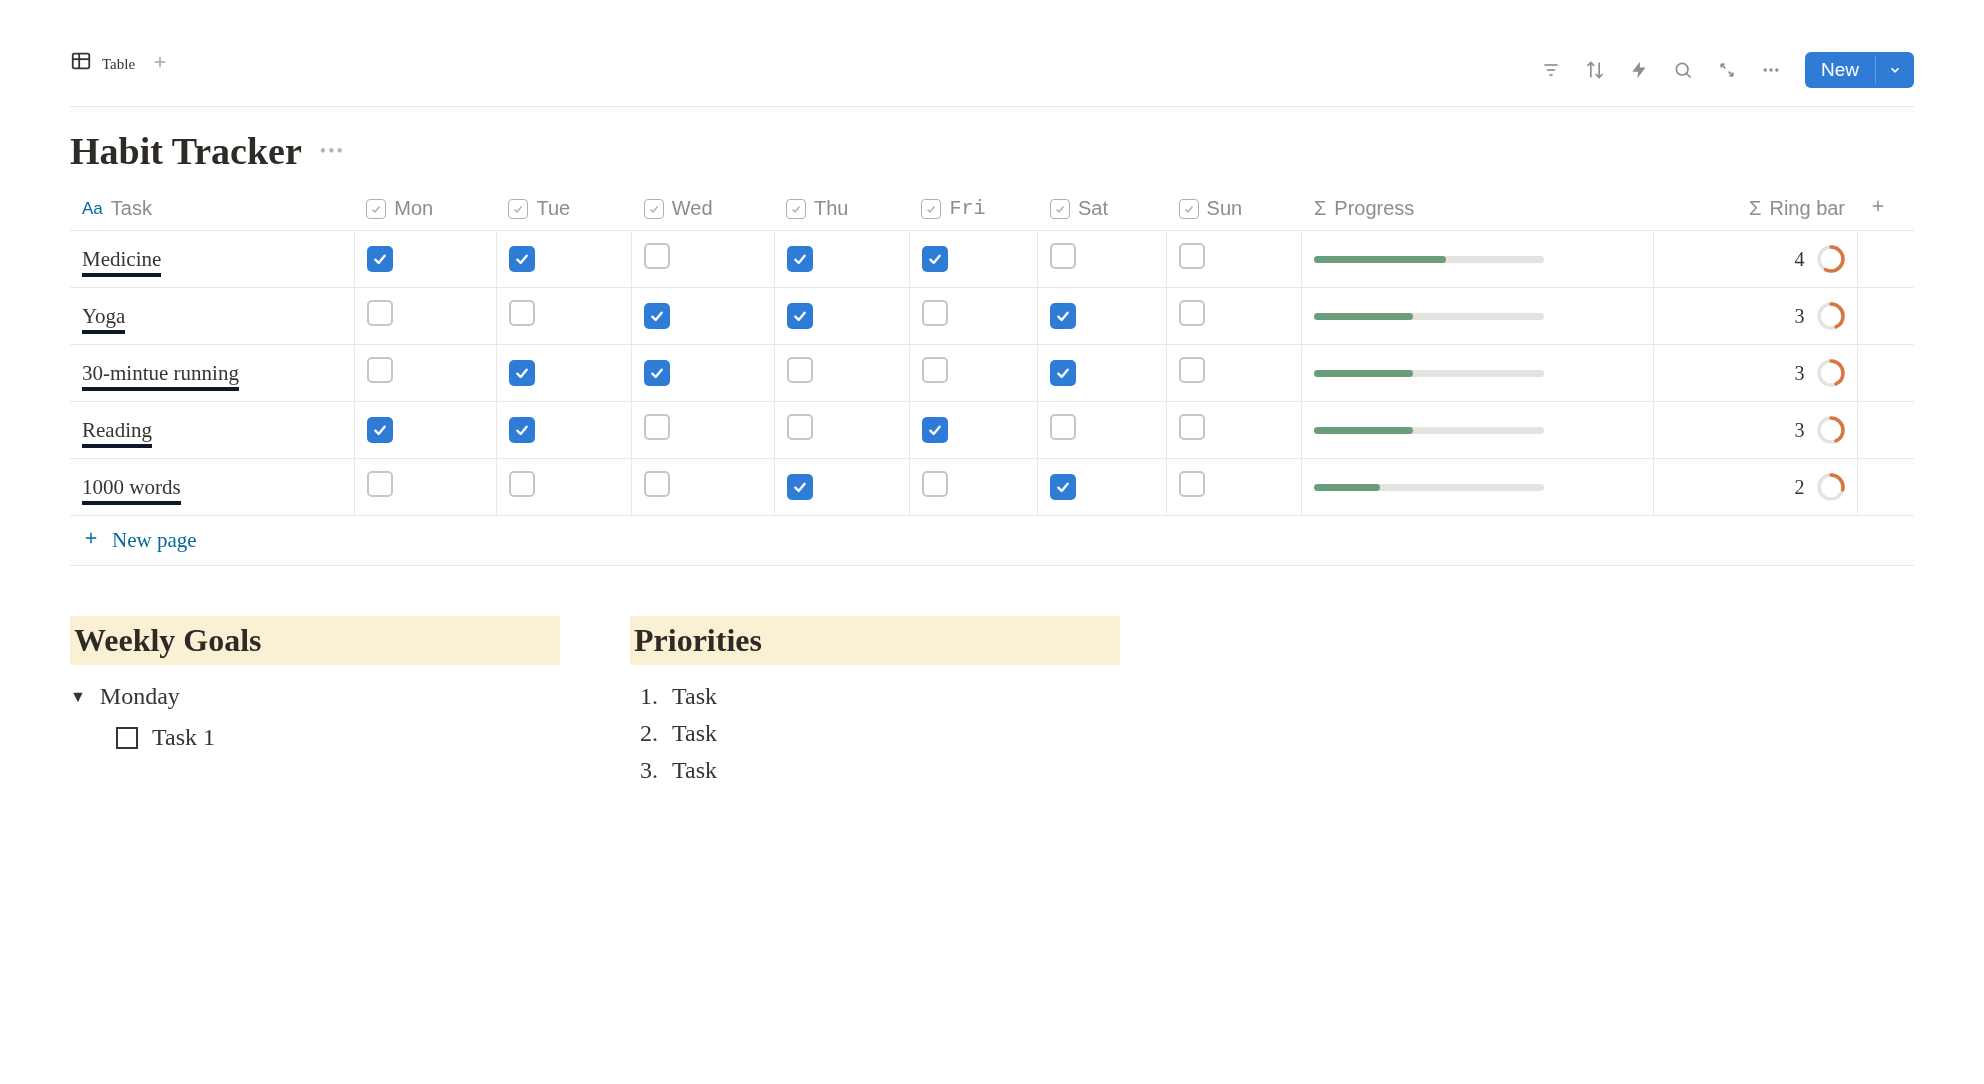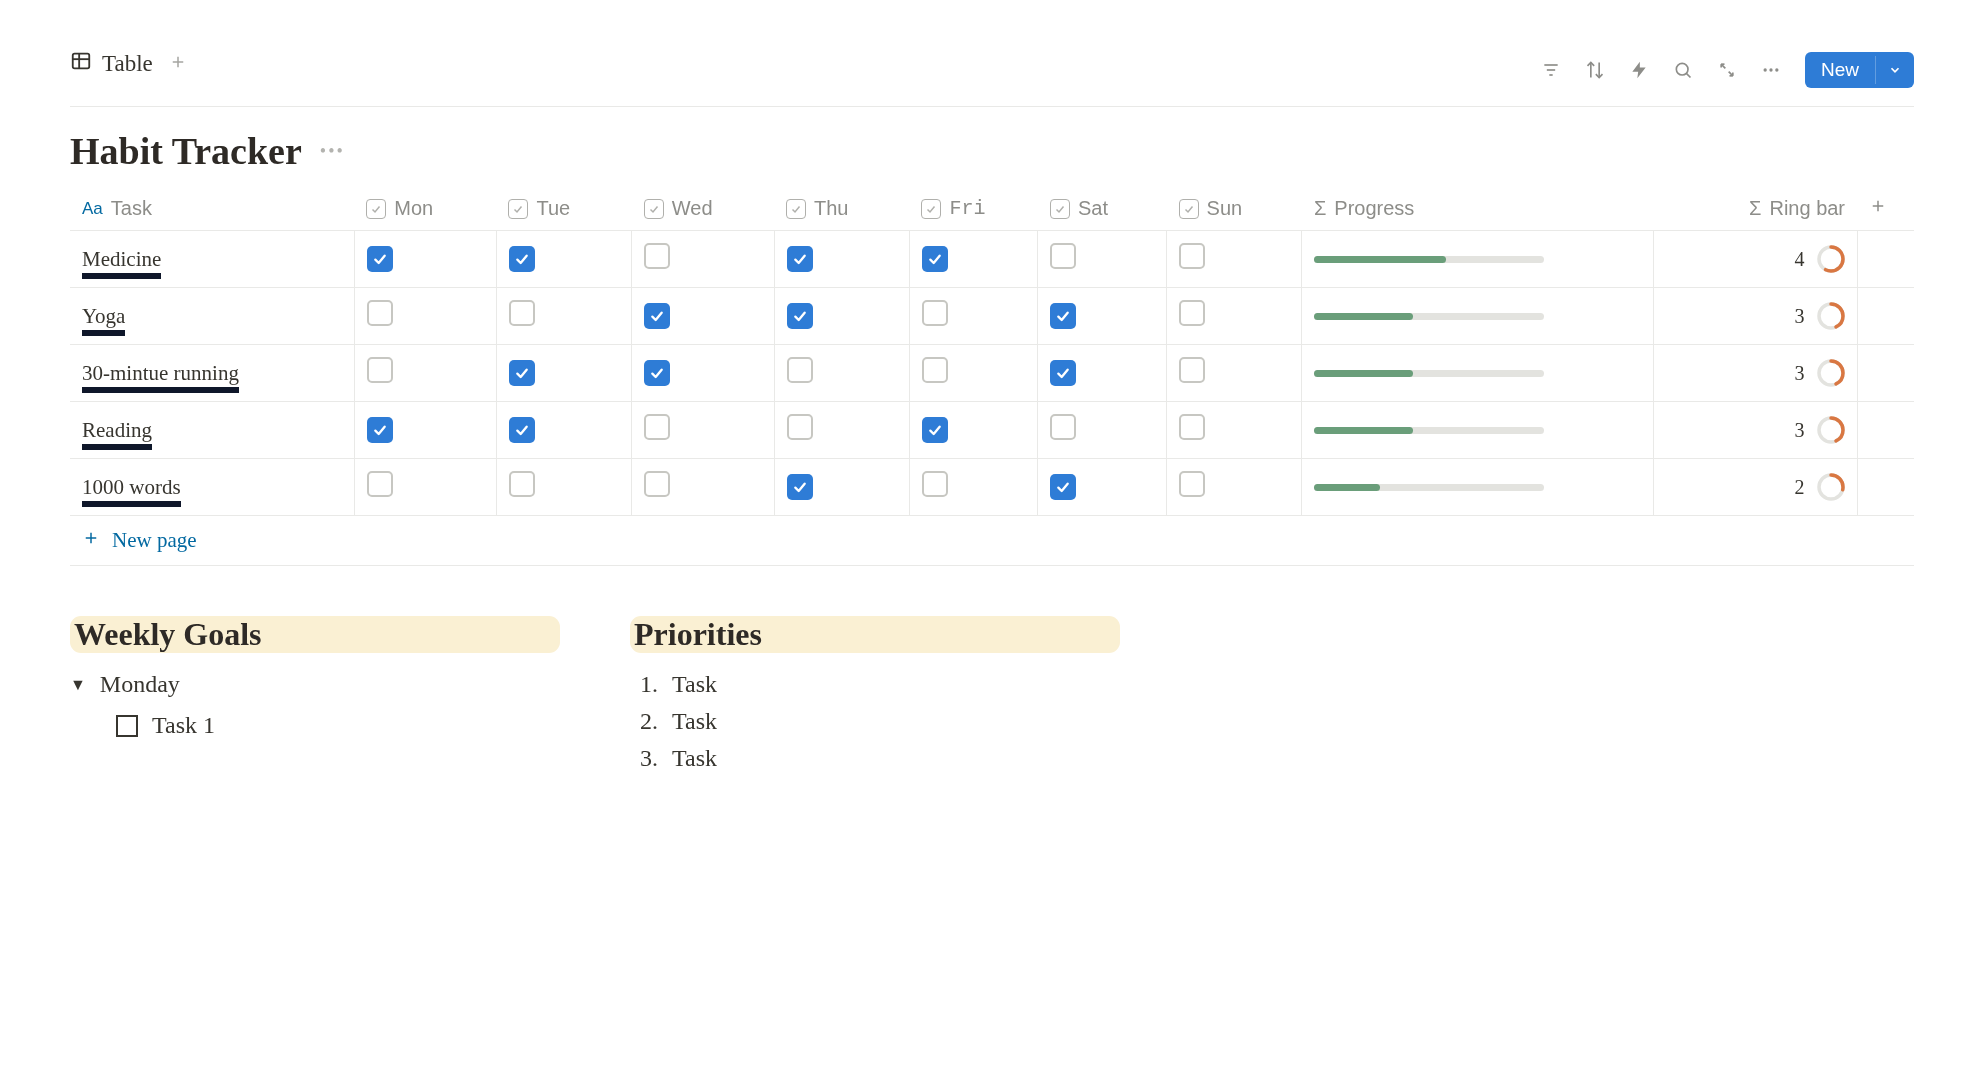--- a/index.html
+++ b/index.html
@@ -13,21 +13,21 @@
   
   .view-bar {
     display: flex;
     align-items: center;
     justify-content: space-between;
     padding-bottom: 18px;
     border-bottom: 1px solid #e9e9e7;
   }
   .view-left { display: flex; align-items: center; gap: 10px; }
   .view-left .table-icon { color: #37352f; }
-  .view-name { font-size: 23px; color: #37352f; }
+  .view-name { font-size: 15px; color: #37352f; }
   .plus-small { color: #a5a5a0; font-size: 22px; padding: 0 6px; cursor: pointer; }
   .toolbar { display: flex; align-items: center; gap: 24px; margin-top: 12px; }
   .tool-icon { color: #8d8d89; cursor: pointer; display: flex; align-items: center; }
   .new-btn {
     display: flex; align-items: center; background: #2e7cd6; border-radius: 6px; overflow: hidden;
     color: #fff; font-family: -apple-system, sans-serif; font-size: 19px;
   }
   .new-btn .new-label { padding: 7px 16px; cursor: pointer; }
   .new-btn .new-caret { padding: 7px 12px; border-left: 1px solid rgba(255,255,255,0.25); cursor: pointer; display:flex; align-items:center;}
   
@@ -41,21 +41,21 @@
     border-bottom: 1px solid #e9e9e7; font-size: 20px; font-family: -apple-system, sans-serif;
   }
   table.habit th .th-inner { display: flex; align-items: center; gap: 8px; }
   .sigma-th { justify-content: flex-start; }
   .ring-th { justify-content: flex-end; }
   table.habit td {
     padding: 12px 12px; border: 1px solid #e9e9e7; vertical-align: middle; font-size: 21px;
   }
   table.habit td:first-child { border-left: none; }
   table.habit td:last-child { border-right: none; }
-  .task-name { border-bottom: 6px solid #0f172a; padding-bottom: 2px; cursor: pointer; }
+  .task-name { border-bottom: 4px solid #0f172a; padding-bottom: 2px; cursor: pointer; }
   
   .chk {
     width: 26px; height: 26px; border-radius: 5px; display: inline-flex;
     align-items: center; justify-content: center; cursor: pointer;
   }
   .chk.off { border: 2px solid #c7c7c2; background: #fff; }
   .chk.on { background: #2e7cd6; }
   .chk.on svg { stroke: #fff; }
   
   .hdr-chk {
@@ -77,21 +77,21 @@
   
   .new-page-row td { border: none; padding: 14px 12px 10px 12px; color: #0369a1; }
   .new-page-row .np-inner { display:flex; align-items:center; gap:12px; cursor:pointer; }
   
   .footer-row td { border: none; border-top: 1px solid #e9e9e7; padding-top: 14px; text-align:center; font-family: -apple-system, sans-serif; font-size:19px;}
   
   .cols { display: flex; gap: 70px; margin-top: 50px; }
   .col { flex: 0 0 490px; }
   .col h2 {
     background: #faf0d3; font-size: 32px; font-weight: 700; color: #2e2a26;
-    padding: 0 4px; margin-bottom: 18px; border-radius: 11px;
+    padding: 6px 4px; margin-bottom: 18px;
   }
   .toggle-row { display:flex; align-items:center; gap: 14px; font-size: 24px; margin-bottom: 14px; cursor:pointer;}
   .toggle-row .tri { font-size: 16px; }
   .task-item { display:flex; align-items:center; gap: 14px; font-size: 24px; margin: 10px 0 10px 46px;}
   .task-item .box { width: 22px; height: 22px; border: 2px solid #37352f; }
   ol.prio { list-style: decimal; margin-left: 34px; font-size: 24px; }
   ol.prio li { margin: 10px 0; padding-left: 8px; }
   
   .aa { font-family: -apple-system, sans-serif; color:#0369a1; font-size:17px;}
 </style>

